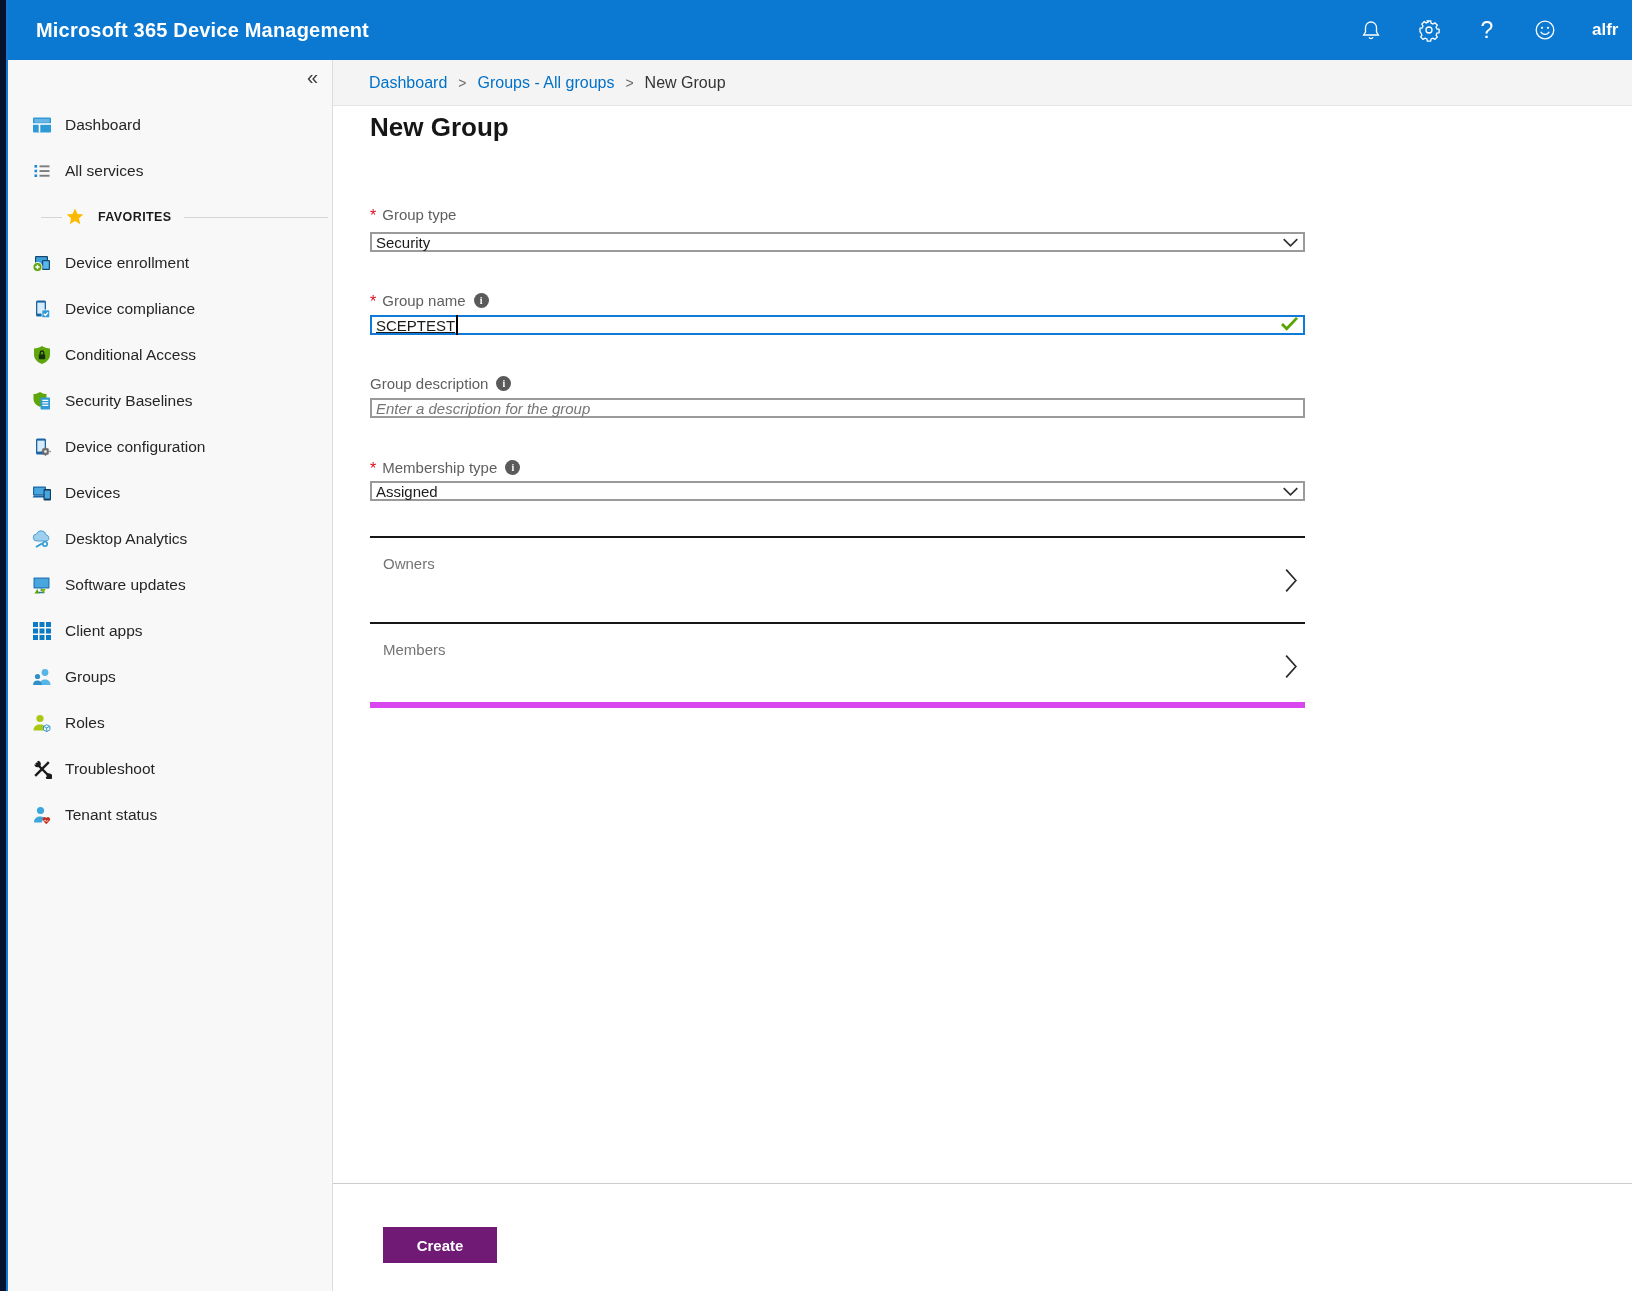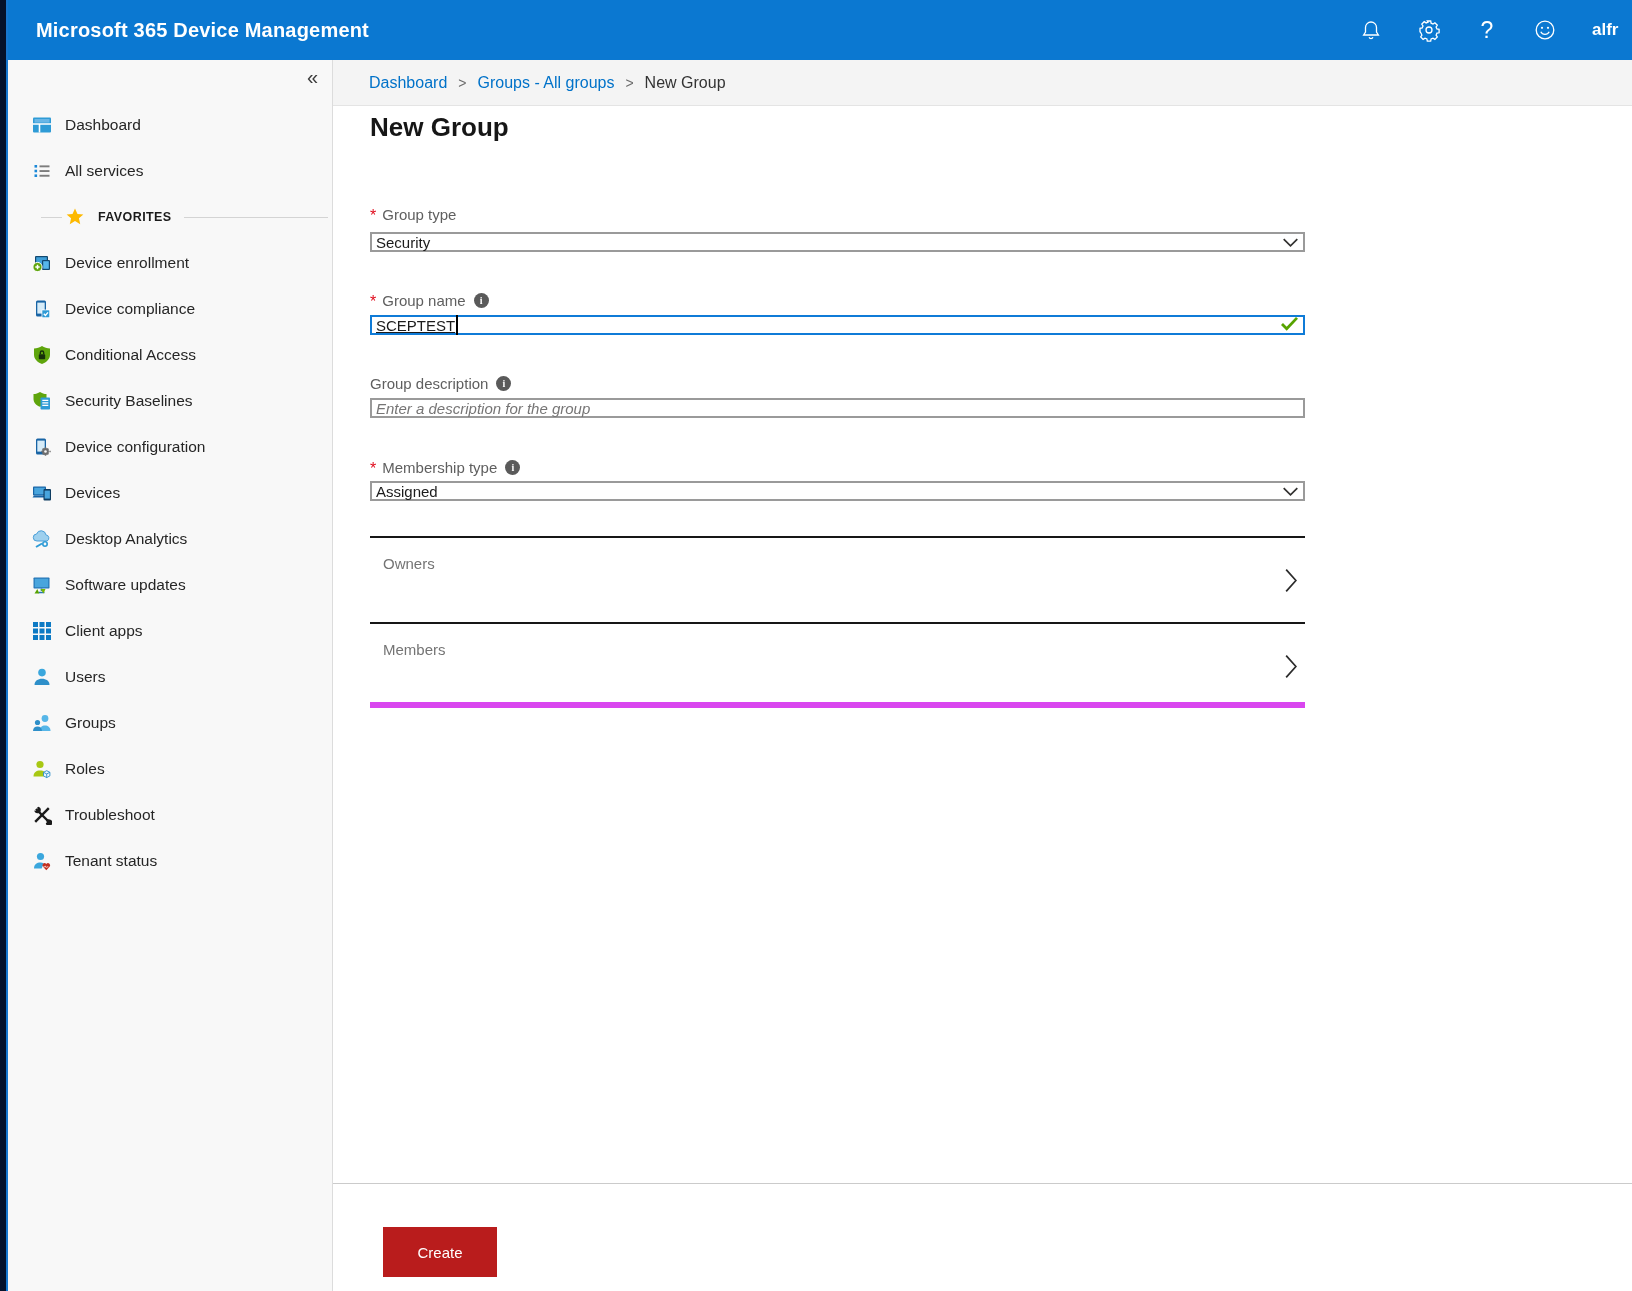--- a/index.html
+++ b/index.html
@@ -60,22 +60,22 @@
   .tf-value { white-space:pre;text-decoration:underline; }
   .caret { display:inline-block; width:1.5px; height:20px; background:#000; margin-left:1px; }
   .tf-check { margin-left:auto; }
   .tf-placeholder { font-style:italic; color:#767575; }
   .picker-row { position:absolute; width:935px; height:86px; border-top:2px solid #171717; cursor:pointer; }
   .picker-row.last { border-bottom:6px solid #d946ef; }
   .picker-label { position:absolute; left:13px; top:17px; font-size:15px; color:#747474; }
   .picker-chevron { position:absolute; right:8px; top:29px; }
 
   .blade-footer { position:absolute; left:0; right:0; bottom:0; height:108px; background:#fff; border-top:1px solid #cbcbcb; }
-  .create-btn { position:absolute; left:50px; top:43px; width:114px; height:50px; background:#b91c1c; color:#fff;
-    border:none; font-size:15px; font-weight:normal; font-family:inherit; cursor:pointer; }
+  .create-btn { position:absolute; left:50px; top:43px; width:114px; height:36px; background:#701a75; color:#fff;
+    border:none; font-size:15px; font-weight:bold; font-family:inherit; cursor:pointer; }
 </style>
 </head>
 <body>
 
 <div class="edge-dark"></div>
 <div class="edge-blue"></div>
 
 <div class="topbar">
   <div class="topbar-title">Microsoft 365 Device Management</div>
 
@@ -258,29 +258,20 @@
               <rect x="14" y="7.5" width="5" height="5"></rect>
               <rect x="1" y="14" width="5" height="5"></rect>
               <rect x="7.5" y="14" width="5" height="5"></rect>
               <rect x="14" y="14" width="5" height="5"></rect>
             </g>
           </svg>
         </span>
       <span class="nav-label">Client apps</span>
     </div>
 
-    <div class="nav-item">
-      <span class="nav-icon">
-          <svg viewBox="0 0 20 20">
-            <circle cx="10" cy="5.6" r="3.8" fill="#3ba7dd"></circle>
-            <path d="M2.5 18c0-4.2 3.4-6.3 7.5-6.3s7.5 2.1 7.5 6.3z" fill="#2e8fc9"></path>
-          </svg>
-        </span>
-      <span class="nav-label">Users</span>
-    </div>
 
     <div class="nav-item">
       <span class="nav-icon">
           <svg viewBox="0 0 20 20">
             <circle cx="13" cy="5.5" r="3.4" fill="#56b6e8"></circle>
             <path d="M7.5 18c0-3.8 2.5-5.6 5.5-5.6s5.5 1.8 5.5 5.6z" fill="#56b6e8"></path>
             <circle cx="5.5" cy="9.5" r="2.6" fill="#2e8fc9"></circle>
             <path d="M1 18c0-3 2-4.4 4.5-4.4S10 15 10 18z" fill="#2e8fc9"></path>
           </svg>
         </span>

